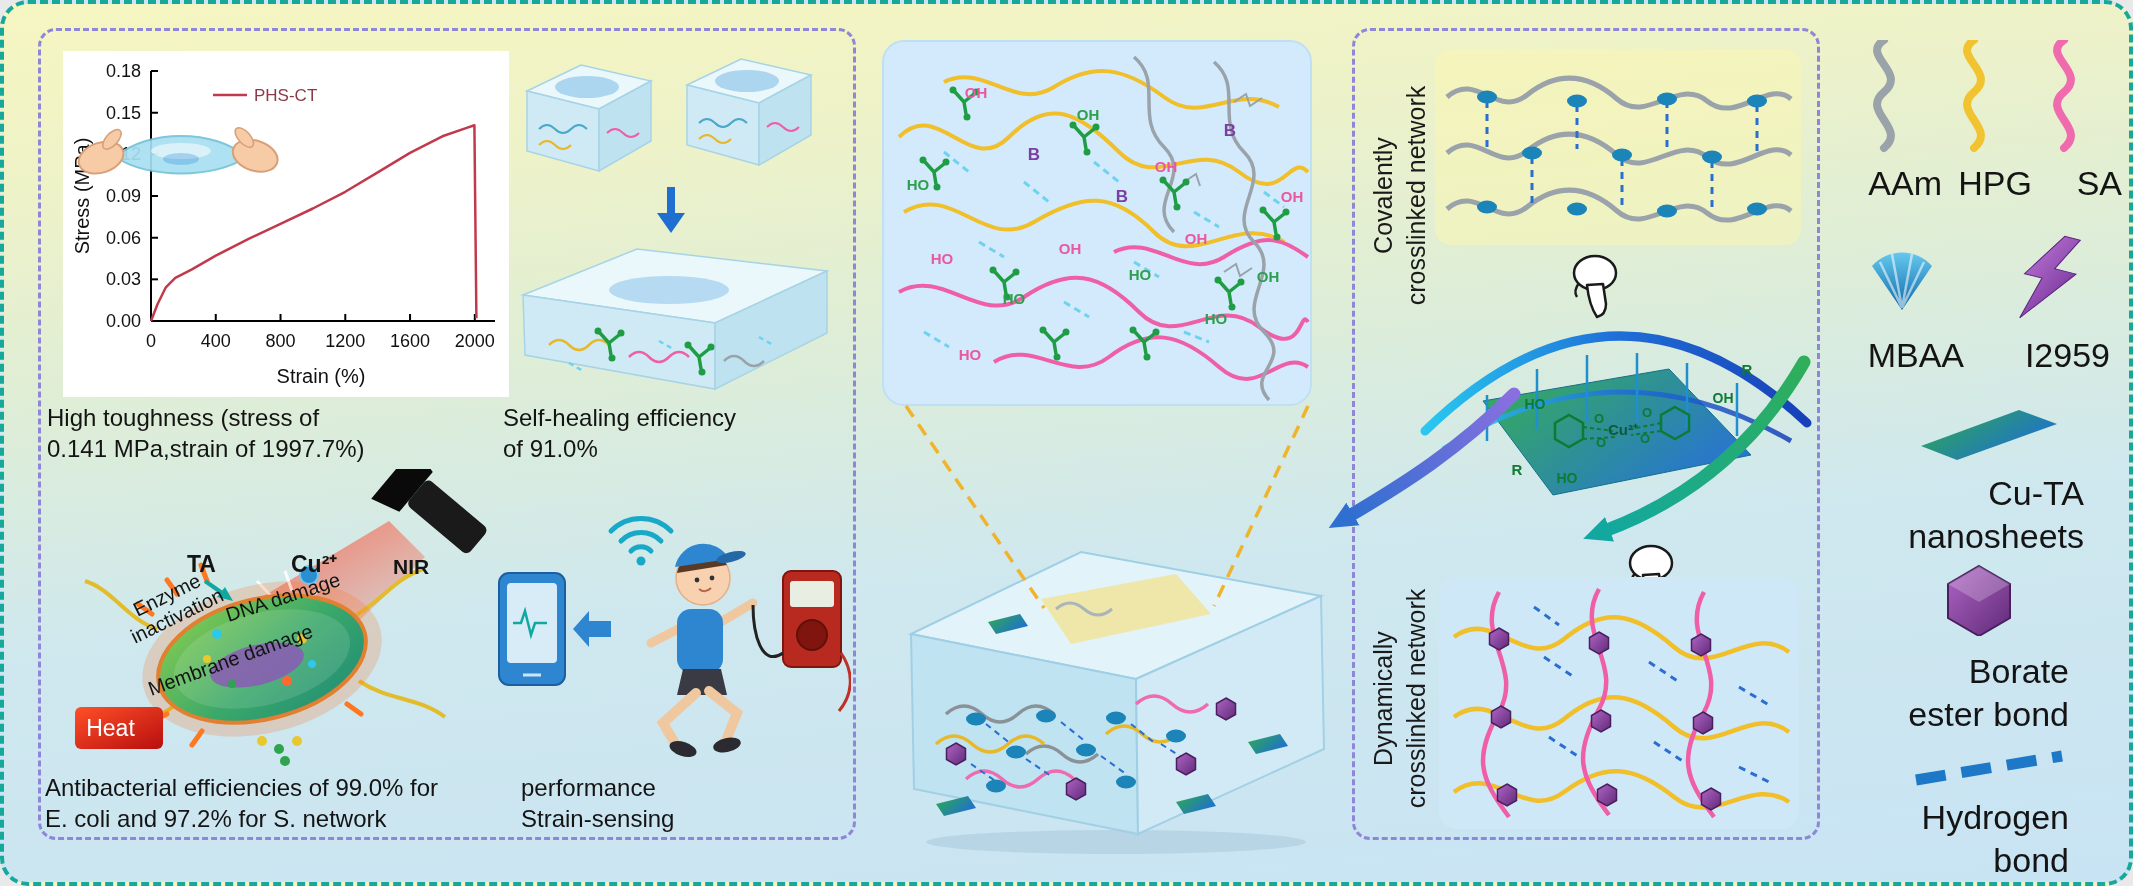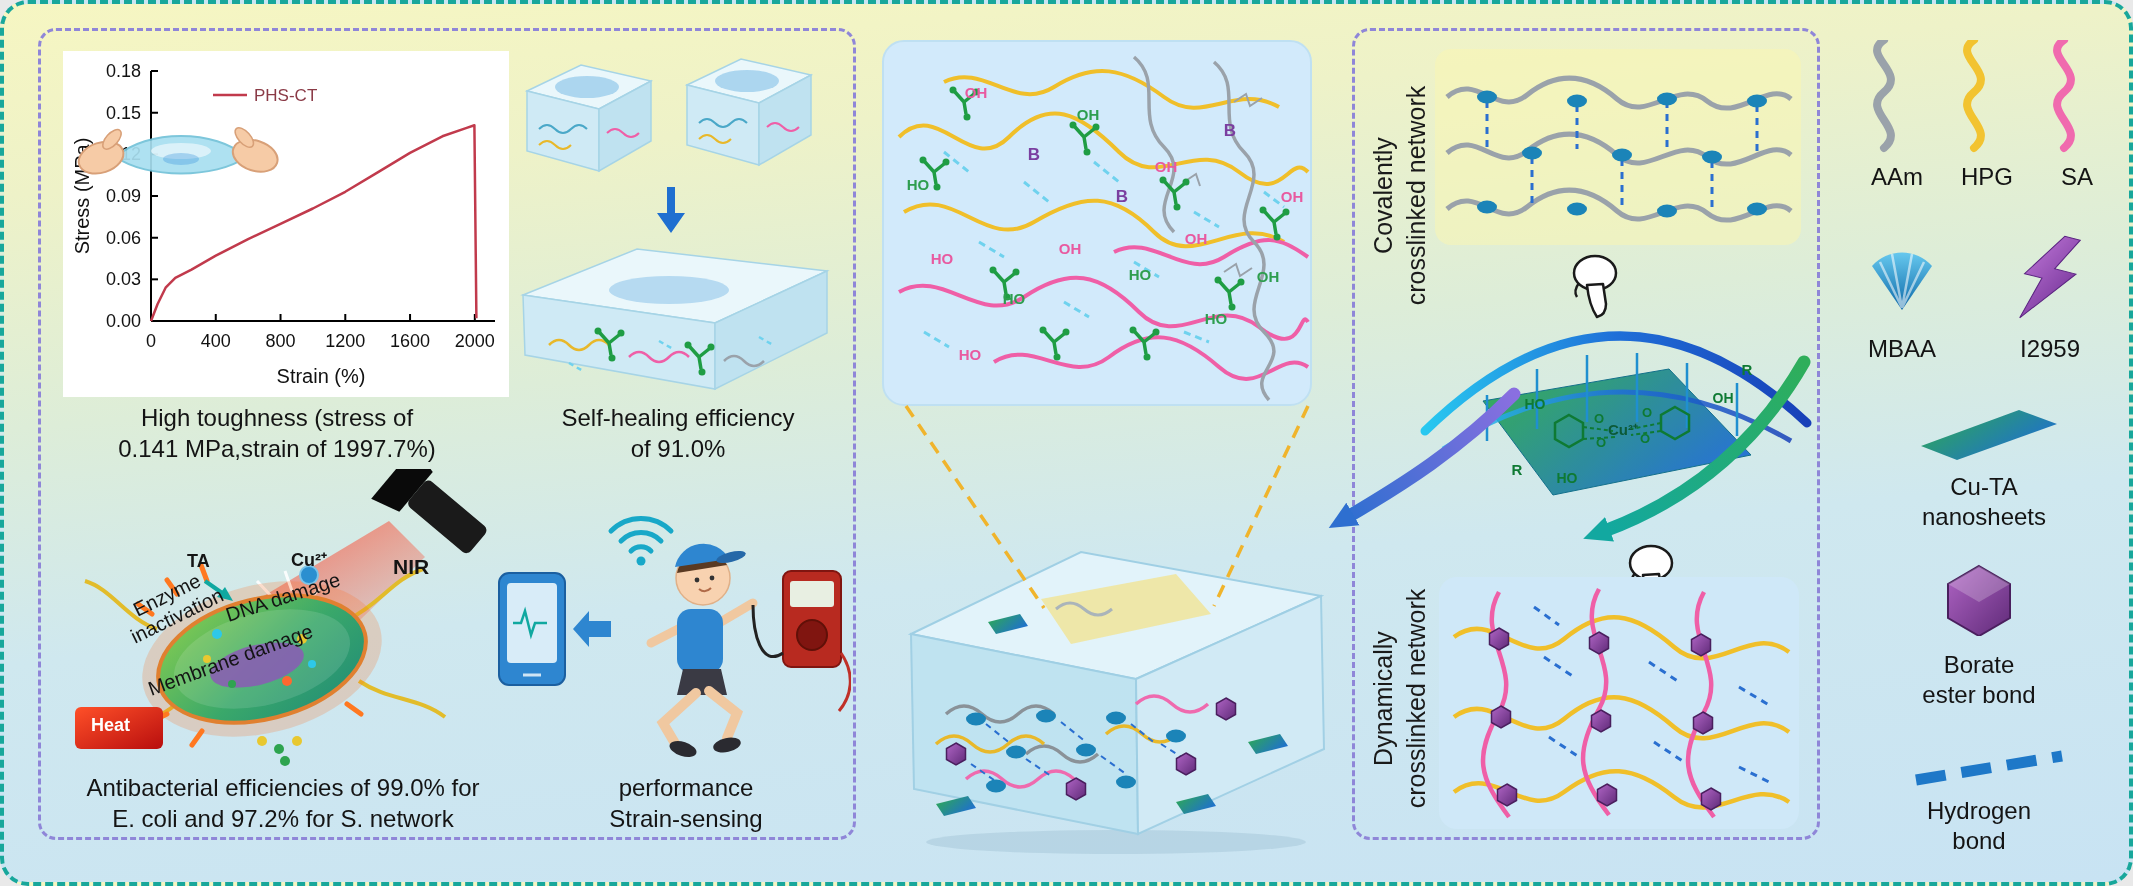--- a/index.html
+++ b/index.html
@@ -1,26 +1,26 @@
 <!DOCTYPE html>
 <html><head>
 <meta charset="utf-8">
 <style>
   *{box-sizing:border-box}
   body{margin:0;background:#e9e9e9;font-family:"Liberation Sans",sans-serif}
   #canvas{position:relative;width:2133px;height:886px;border:4px dashed #18a79b;border-radius:28px;overflow:hidden;
     background:linear-gradient(175deg,#f6f6c2 0%,#eef2c8 18%,#ddedd8 40%,#cfe8ef 62%,#c8e3f3 100%)}
   .panel{position:absolute;border:3px dashed #8f86d8;border-radius:18px}
   .abs{position:absolute}
-  .cap{position:absolute;text-align:center;font-size:24px;color:#141414;line-height:1.28}
+  .cap{position:absolute;font-size:24px;color:#141414;line-height:1.28}
   .it{}
-  .lbl{position:absolute;color:#141414;font-size:18px;font-weight:600;white-space:nowrap}
+  .lbl{position:absolute;color:#141414;font-size:23px;font-weight:600;white-space:nowrap}
   .rot{transform-origin:left top}
   .vlabel{position:absolute;width:300px;text-align:center;font-size:25px;color:#1a1a1a;line-height:1.3;transform:rotate(-90deg)}
-  .legend-label{position:absolute;text-align:center;font-size:24px;color:#141414;line-height:1.25}
+  .legend-label{position:absolute;text-align:right;font-size:34px;color:#141414;line-height:1.25}
   svg{display:block}
   svg text{font-family:"Liberation Sans",sans-serif}
   .chart-box{position:absolute;left:22px;top:20px;width:446px;height:346px;background:#ffffff}
 </style>
 </head>
 <body>
 
 <svg width="0" height="0" style="position:absolute" aria-hidden="true">
   <defs>
     <linearGradient id="beamGrad" x1="0" y1="0" x2="0.7" y2="1">
@@ -222,21 +222,21 @@
 
     <div class="lbl" style="left:146px;top:520px">TA</div>
     <div class="lbl" style="left:250px;top:516px">Cu²⁺</div>
     <div class="lbl" style="left:352px;top:524px;font-size:21px;font-weight:700">NIR</div>
     <div class="lbl rot" style="left:76px;top:576px;transform:rotate(-26deg);font-weight:400;font-size:20px;line-height:1.15;text-align:center">
       <div>Enzyme</div>
       <div>inactivation</div>
     </div>
     <div class="lbl rot" style="left:182px;top:574px;transform:rotate(-18deg);font-weight:400;font-size:20px">DNA damage</div>
     <div class="lbl rot" style="left:104px;top:648px;transform:rotate(-20deg);font-weight:400;font-size:20px">Membrane damage</div>
-    <div class="lbl" style="left:34px;top:684px;width:71px;text-align:center;color:#ffffff;font-weight:700">Heat</div>
+    <div class="lbl" style="left:34px;top:684px;width:71px;text-align:center;color:#ffffff;font-weight:400">Heat</div>
 
     <svg class="abs" style="left:450px;top:452px" width="360" height="280" viewBox="0 0 360 280">
       <g>
         <path d="M120,48 a42,42 0 0 1 60,0 M130,58 a28,28 0 0 1 40,0 M140,68 a14,14 0 0 1 20,0" stroke="#18a8c8" stroke-width="5" fill="none" stroke-linecap="round"></path>
         <circle cx="150" cy="78" r="4.5" fill="#18a8c8"></circle>
       </g>
       <g>
         <rect x="8" y="90" width="66" height="112" rx="10" fill="#2e86d0" stroke="#1b5fa0" stroke-width="2"></rect>
         <rect x="16" y="100" width="50" height="80" rx="4" fill="#d8ecf8"></rect>
         <path d="M22,140 l8,0 l4,-12 l6,24 l4,-12 l12,0" stroke="#10a8a0" stroke-width="2.5" fill="none"></path>

